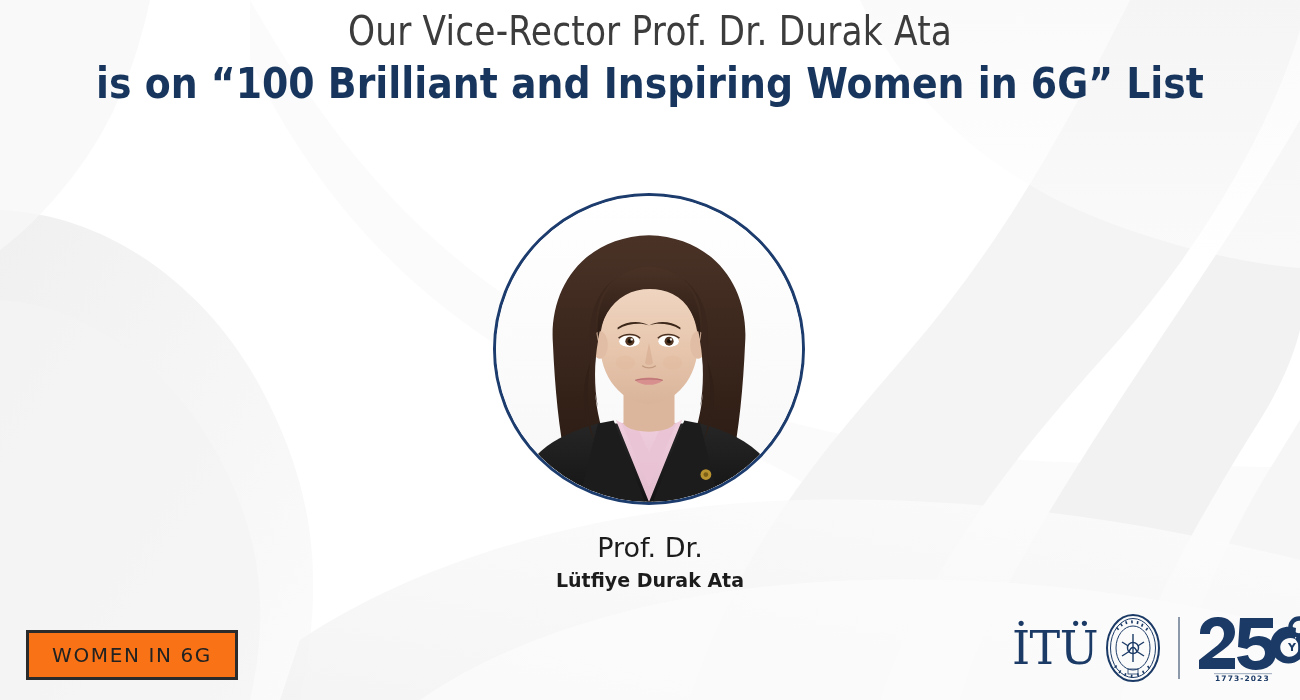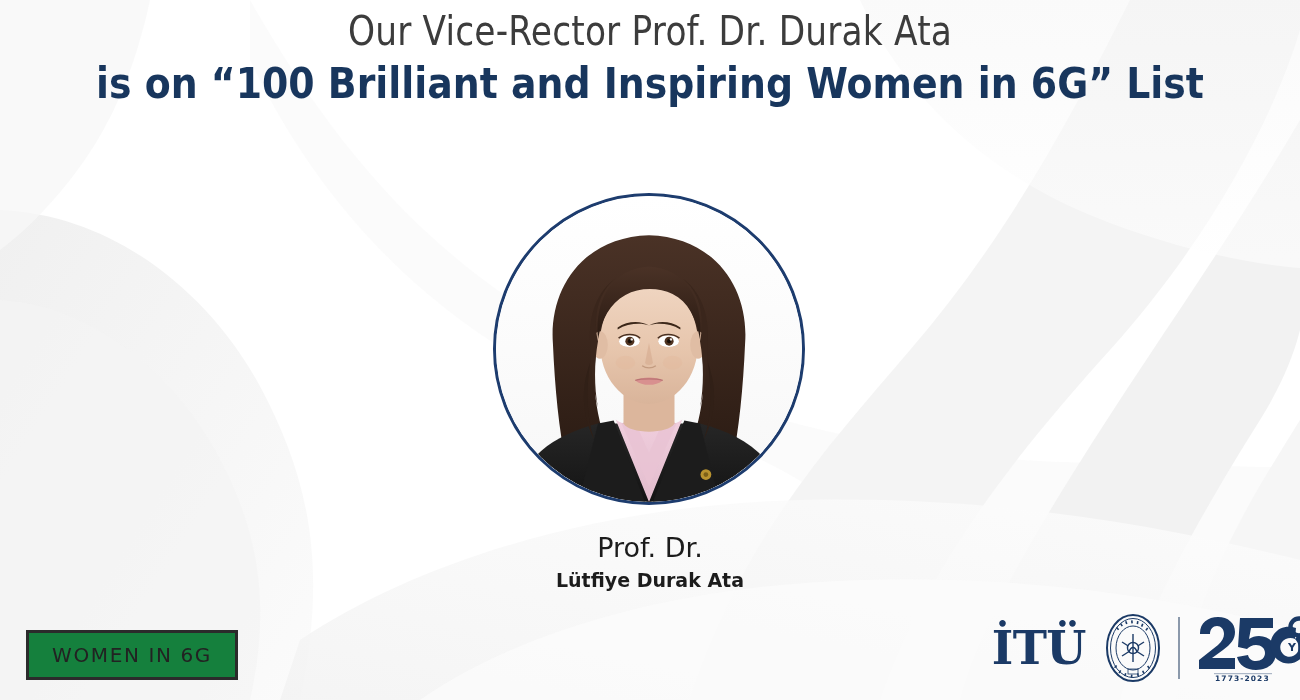--- a/index.html
+++ b/index.html
@@ -104,21 +104,21 @@
     position: absolute;
     left: 26px;
     top: 630px;
     width: 212px;
     height: 50px;
     border: 3px solid #2b2b2b;
     box-sizing: border-box;
     display: flex;
     align-items: center;
     justify-content: center;
-    background: #15803d;
+    background: #f97316;
     z-index: 3;
   }
   .badge-6g-label {
     font-family: "DejaVu Sans", sans-serif;
     font-size: 20px;
     font-weight: 400;
     letter-spacing: 1.6px;
     color: #222222;
     white-space: nowrap;
   }
@@ -130,25 +130,25 @@
     top: 608px;
     height: 80px;
     display: flex;
     align-items: center;
     gap: 0px;
     z-index: 3;
   }
   .itu-word {
     font-family: "DejaVu Serif", serif;
     font-size: 46px;
-    font-weight: 700;
+    font-weight: 400;
     color: #1b3a66;
     letter-spacing: -0.5px;
     line-height: 1;
-    margin-right: 18px;
+    margin-right: 6px;
   }
   .itu-seal { width: 58px; height: 72px; display:block; }
   .logo-divider {
     width: 2px;
     height: 62px;
     background: #8b99ab;
     margin: 0 16px;
   }
   .anniv-logo { width: 126px; height: 74px; display:block; }
 </style>

